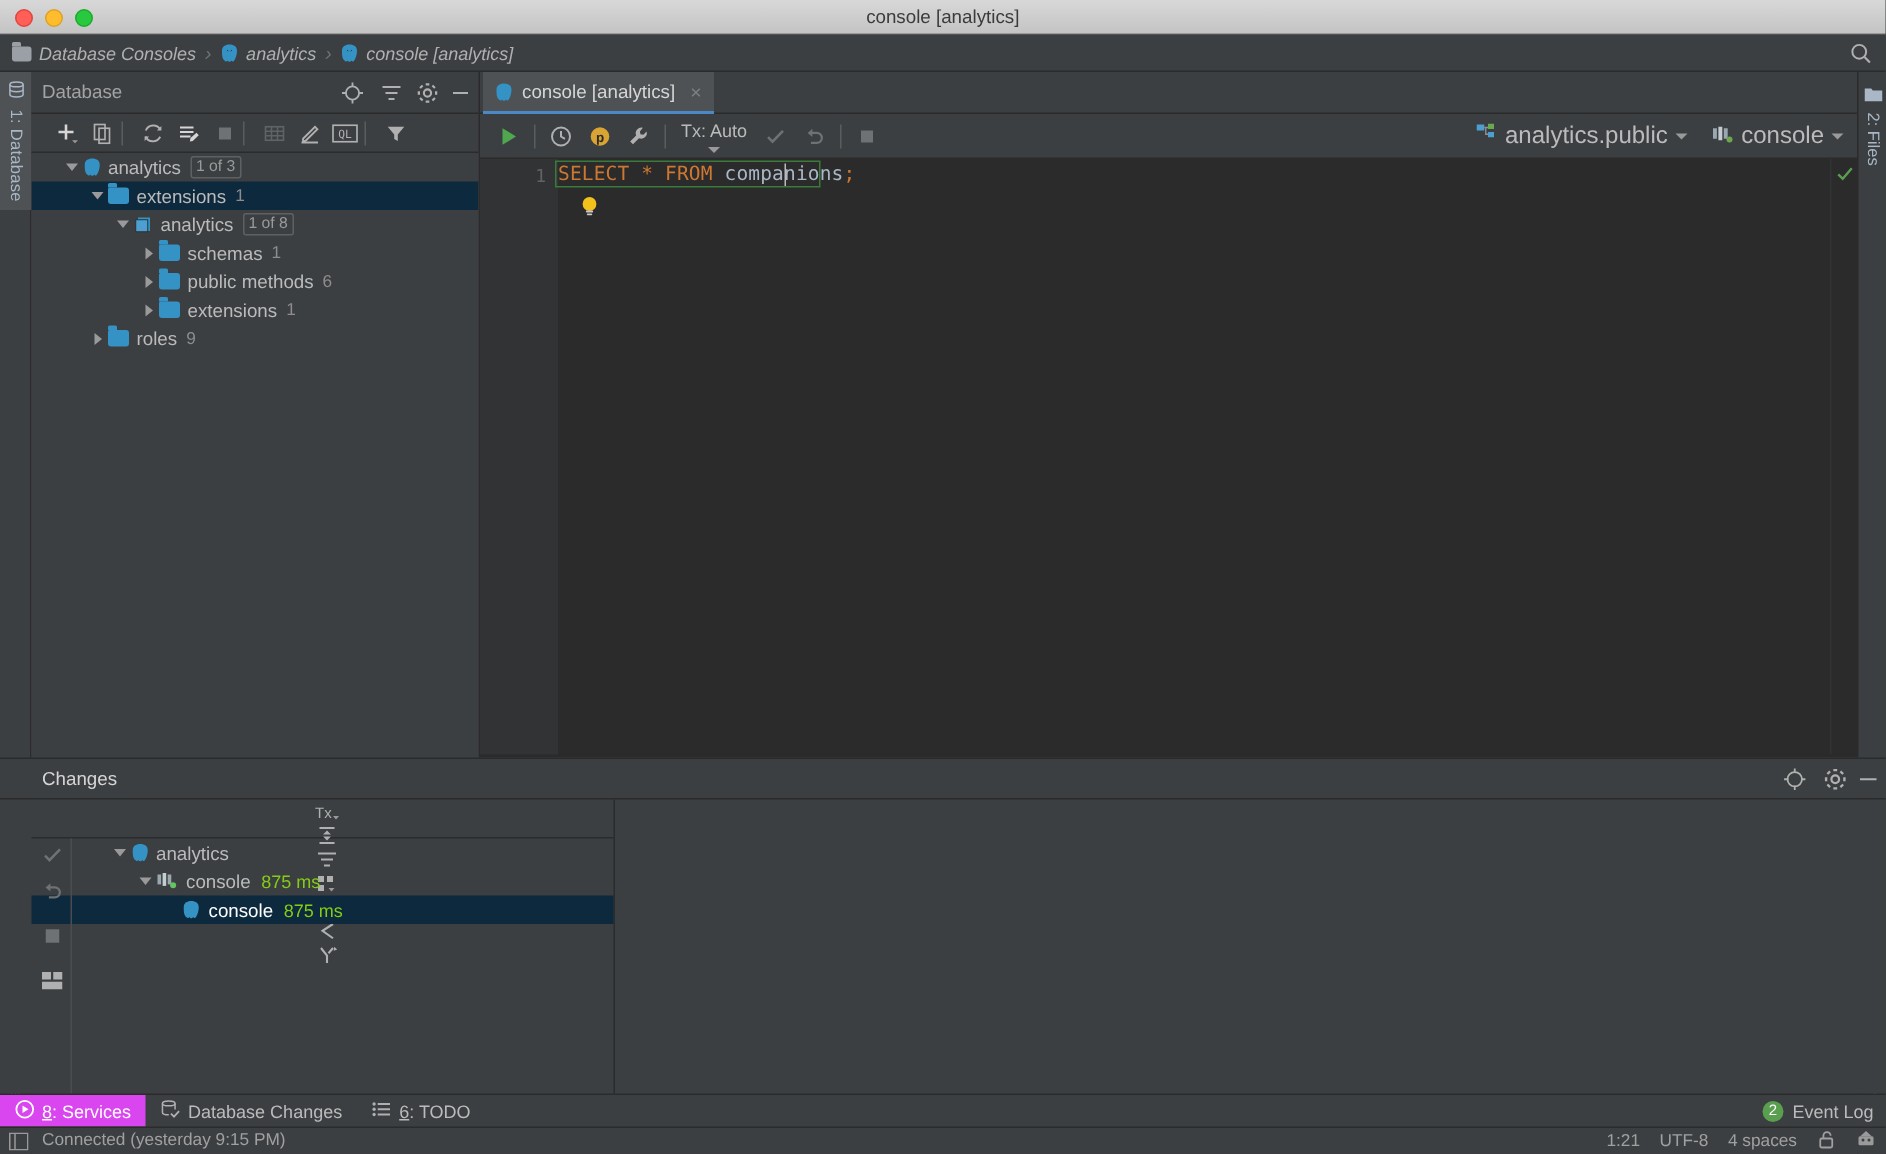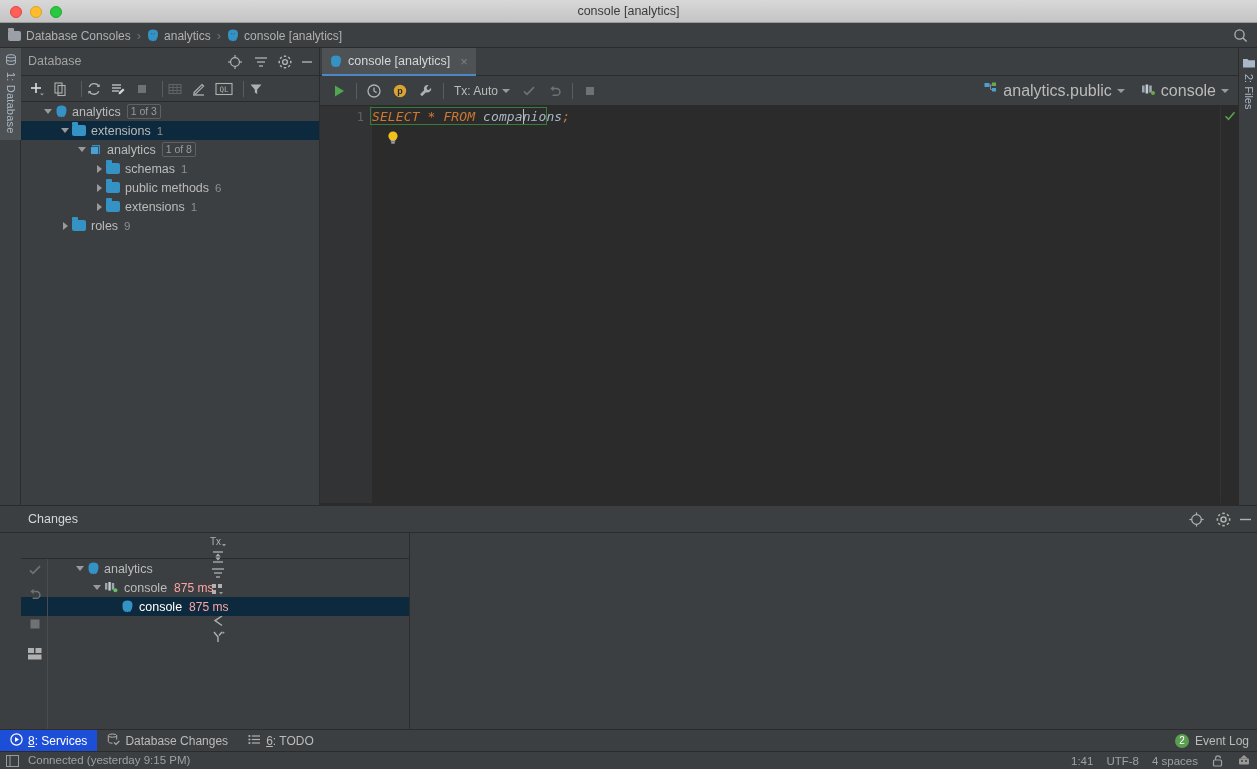--- a/index.html
+++ b/index.html
@@ -4,41 +4,41 @@
 <style>
   * { box-sizing: border-box; margin:0; padding:0; }
   html,body {
     width:1257px; height:769px; overflow:hidden;
     background:#3c3f41;
     font-family:"Liberation Sans", sans-serif;
     font-size:12px;
     color:#bbbbbb;
     -webkit-font-smoothing:antialiased;
   }
-  .mono { font-family:"DejaVu Sans Mono","Liberation Mono",monospace;font-style:italic; }
+  .mono { font-family:"DejaVu Sans Mono","Liberation Mono",monospace; }
 
   
   #titlebar{
     position:absolute;left:0;top:0;width:1257px;height:23px;
     background:linear-gradient(#d8d8d8,#c4c4c4);
     border-bottom:1px solid #9a9a9a;
   }
   #titlebar .title{
     position:absolute;left:0;top:0;width:1257px;height:23px;
     line-height:23px;text-align:center;color:#3b3b3b;font-size:12.5px;
   }
   .traffic{position:absolute;top:6px;width:12px;height:12px;border-radius:50%;}
   .tl-close{left:10px;background:#ff5f57;border:1px solid #e0443e;}
   .tl-min{left:30px;background:#ffbd2e;border:1px solid #dea123;}
   .tl-max{left:50px;background:#28c940;border:1px solid #1aab29;}
 
   
   #crumbbar{
     position:absolute;left:0;top:23px;width:1257px;height:25px;
-    background:#3c3f41;border-bottom:1px solid #2b2b2b;
+    background:#3c3f41;border-bottom:1px solid #2b2b2b;font-style:italic;
   }
   #crumbs{position:absolute;left:8px;top:0;height:25px;display:flex;align-items:center;gap:5px;}
   #crumbs .cb{display:flex;align-items:center;gap:5px;color:#b0b0b0;font-size:12px;}
   #crumbs .sep{color:#6e7274;font-size:13px;padding:0 1px;}
   .ico{display:inline-block;vertical-align:middle;}
   .folder-ico{width:13px;height:10px;background:#9aa0a6;border-radius:1px 2px 2px 2px;position:relative;}
   .folder-ico:before{content:"";position:absolute;left:0;top:-3px;width:6px;height:3px;background:#9aa0a6;border-radius:1px 1px 0 0;}
   .pg-ico{width:12px;height:13px;position:relative;}
   .pg-ico svg{display:block;}
   #searchglass{position:absolute;right:9px;top:5px;width:15px;height:15px;cursor:pointer;}
@@ -74,21 +74,21 @@
 
   
   #dbpanel{
     position:absolute;left:21px;top:48px;width:299px;height:457px;
     background:#3c3f41;border-right:1px solid #2b2b2b;
   }
   #dbheader{position:relative;height:28px;border-bottom:1px solid #2b2b2b;}
   #dbheader .lbl{position:absolute;left:7px;top:6px;font-size:12.5px;color:#a3a3a3;}
   #dbheader .hbtn{position:absolute;top:6px;width:16px;height:16px;cursor:pointer;}
   #dbtoolbar{position:relative;height:26px;border-bottom:1px solid #2b2b2b;display:flex;align-items:center;padding-left:8px;gap:0px;}
-  #dbtoolbar .tb{width:24px;height:22px;display:flex;align-items:center;justify-content:flex-start;cursor:pointer;border-radius:2px;}
+  #dbtoolbar .tb{width:24px;height:22px;display:flex;align-items:center;justify-content:flex-end;cursor:pointer;border-radius:2px;}
   #dbtoolbar .tbsep{width:1px;height:16px;background:#5a5d5e;margin:0 4px;}
   #dbtree{position:relative;height:403px;overflow:hidden;background:#3c3f41;}
   .trow{position:relative;height:19px;display:flex;align-items:center;font-size:12.5px;color:#bbbbbb;white-space:nowrap;cursor:pointer;}
   .trow.sel{background:#0d293e;}
   .tw{width:14px;height:19px;display:flex;align-items:center;justify-content:center;}
   .tri{width:0;height:0;border-left:5px solid #9a9a9a;border-top:4px solid transparent;border-bottom:4px solid transparent;}
   .tri.open{border-left:4px solid transparent;border-right:4px solid transparent;border-top:5px solid #9a9a9a;border-bottom:0;}
   .fld{width:14px;height:11px;background:#3592c4;border-radius:1px 2px 2px 2px;position:relative;margin-right:5px;}
   .fld:before{content:"";position:absolute;left:0;top:-3px;width:6px;height:3px;background:#3592c4;border-radius:1px 1px 0 0;}
   .badge{display:inline-block;margin-left:6px;font-size:10.5px;color:#9a9a9a;border:1px solid #5e6163;border-radius:2px;padding:0 3px;line-height:13px;}
@@ -97,21 +97,21 @@
 
   
   #editor{position:absolute;left:320px;top:48px;width:918px;height:457px;background:#2b2b2b;}
   #tabrow{position:relative;height:28px;background:#3c3f41;border-bottom:1px solid #2b2b2b;}
   #tab0{position:absolute;left:2px;top:0;height:28px;background:#4e5254;display:flex;align-items:center;padding:0 8px;gap:6px;cursor:pointer;border-bottom:2px solid #4a88c7;}
   #tab0 .tname{font-size:12.5px;color:#d6d6d6;}
   #tab0 .tclose{color:#7e8184;font-size:13px;margin-left:4px;cursor:pointer;}
   #edtoolbar{position:relative;height:30px;background:#3c3f41;border-bottom:1px solid #2b2b2b;display:flex;align-items:center;padding-left:6px;}
   #edtoolbar .tb{width:26px;height:24px;display:flex;align-items:center;justify-content:center;cursor:pointer;}
   #edtoolbar .tbsep{width:1px;height:16px;background:#5a5d5e;margin:0 4px;}
-  .txsel{display:flex;align-items:center;gap:4px;font-size:12px;color:#bbbbbb;padding:0 6px;cursor:pointer;}
+  .txsel{display:flex;align-items:center;gap:4px;font-size:12px;color:#bbbbbb;padding:0 6px;cursor:pointer;flex-direction:column;}
   .chev{width:0;height:0;border-left:4px solid transparent;border-right:4px solid transparent;border-top:4px solid #9a9a9a;}
   #edright{position:absolute;right:6px;top:0;height:30px;display:flex;align-items:center;gap:10px;}
   #edright .pill{display:flex;align-items:center;gap:5px;font-size:16px;color:#bbbbbb;cursor:pointer;padding:2px 3px;}
   #codearea{position:relative;height:397px;background:#2b2b2b;}
   #gutter{position:absolute;left:0;top:0;width:52px;height:397px;background:#313335;}
   #gutter .ln{position:absolute;right:8px;top:4px;font-size:12px;color:#606366;font-family:"DejaVu Sans Mono",monospace;}
   #codetext{position:absolute;left:52px;top:0;right:18px;height:397px;}
   #sqlline{position:absolute;left:0;top:3px;font-size:13px;font-family:"DejaVu Sans Mono",monospace;letter-spacing:.1px;white-space:pre;}
   #sqlbox{position:absolute;left:-2px;top:1px;border:1px solid #3a7a3a;height:18px;}
   .kw{color:#cc7832;}
@@ -130,26 +130,26 @@
   #svcheader .hbtn{position:absolute;top:5px;width:17px;height:17px;cursor:pointer;}
   #svcleft{position:absolute;left:21px;top:27px;width:389px;height:197px;border-right:1px solid #2b2b2b;}
   #svcltoolbar{position:relative;height:26px;border-bottom:1px solid #2b2b2b;display:flex;align-items:center;padding-left:5px;flex-direction:column;}
   #svcltoolbar .tb{width:26px;height:22px;display:flex;align-items:center;justify-content:center;cursor:pointer;}
   #svcltoolbar .tbsep{width:1px;height:16px;background:#5a5d5e;margin:0 3px;}
   #svctree{position:relative;height:171px;}
   #svcvbar{position:absolute;left:21px;top:53px;width:27px;height:171px;border-right:1px solid #4a4d4f;}
   #svcvbar .vb{position:absolute;left:3px;width:21px;height:22px;display:flex;align-items:center;justify-content:center;cursor:pointer;}
   .svcrow{position:relative;height:19px;display:flex;align-items:center;font-size:12.5px;color:#bbbbbb;cursor:pointer;white-space:nowrap;}
   .svcrow.sel{background:#0d293e;}
-  .ms{margin-left:7px;color:#fca5a5;font-size:12px;}
+  .ms{margin-left:7px;color:#84cc16;font-size:12px;}
 
   
   #bottomtabs{position:absolute;left:0;top:729px;width:1257px;height:22px;background:#3c3f41;border-top:1px solid #2b2b2b;display:flex;align-items:center;}
   #bottomtabs .bt{display:flex;align-items:center;gap:5px;height:22px;padding:0 10px;font-size:12px;color:#bbbbbb;cursor:pointer;}
-  #bottomtabs .bt.active{background:#1d4ed8;color:#ffffff;}
+  #bottomtabs .bt.active{background:#d946ef;color:#ffffff;}
   #bottomtabs .bt u{text-decoration:underline;}
   #evlog{position:absolute;right:8px;top:0;height:22px;display:flex;align-items:center;gap:6px;font-size:12px;color:#bbbbbb;cursor:pointer;}
   .greenbadge{display:inline-block;min-width:14px;height:14px;border-radius:7px;background:#5a9e4f;color:#fff;font-size:10px;line-height:14px;text-align:center;padding:0 4px;}
   #statusbar{position:absolute;left:0;top:751px;width:1257px;height:18px;background:#3c3f41;border-top:1px solid #2b2b2b;}
   #statusbar .st{position:absolute;top:2px;font-size:11.5px;color:#a0a0a0;}
   #statusbar .sticon{position:absolute;top:3px;cursor:pointer;}
   #statusright{position:absolute;right:6px;top:0;height:18px;display:flex;align-items:center;gap:13px;font-size:11.5px;color:#a0a0a0;}
 </style>
 </head>
 <body>
@@ -740,21 +740,21 @@
 
 <div id="statusbar">
   <span class="sticon" style="left:6px">
     <svg width="13" height="12" viewBox="0 0 13 12">
         <rect x="0.5" y="0.5" width="12" height="11" fill="none" stroke="#9a9a9a" stroke-width="1"></rect>
         <line x1="4" y1="0.5" x2="4" y2="11.5" stroke="#9a9a9a" stroke-width="1"></line>
       </svg>
   </span>
   <span class="st" style="left:28px">Connected (yesterday 9:15 PM)</span>
   <div id="statusright">
-    <span>1:41</span>
+    <span>1:21</span>
     <span>UTF-8</span>
     <span>4 spaces</span>
     <span>
       <svg width="13" height="13" viewBox="0 0 13 13">
           <rect x="2.5" y="6" width="8" height="6" rx="1" fill="none" stroke="#a0a0a0" stroke-width="1.2"></rect>
           <path d="M4.6 6V4.2a2.4 2.4 0 0 1 4.8 0" fill="none" stroke="#a0a0a0" stroke-width="1.2"></path>
         </svg>
     </span>
     <span>
       <svg width="14" height="13" viewBox="0 0 14 13">

